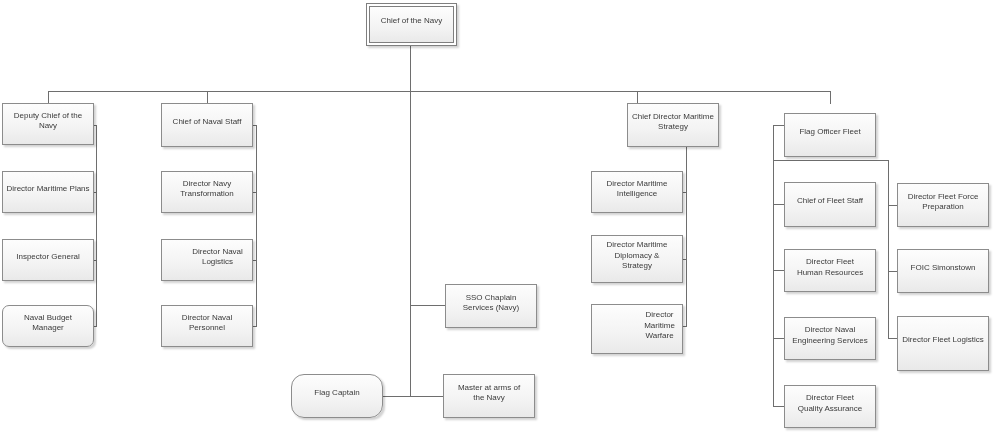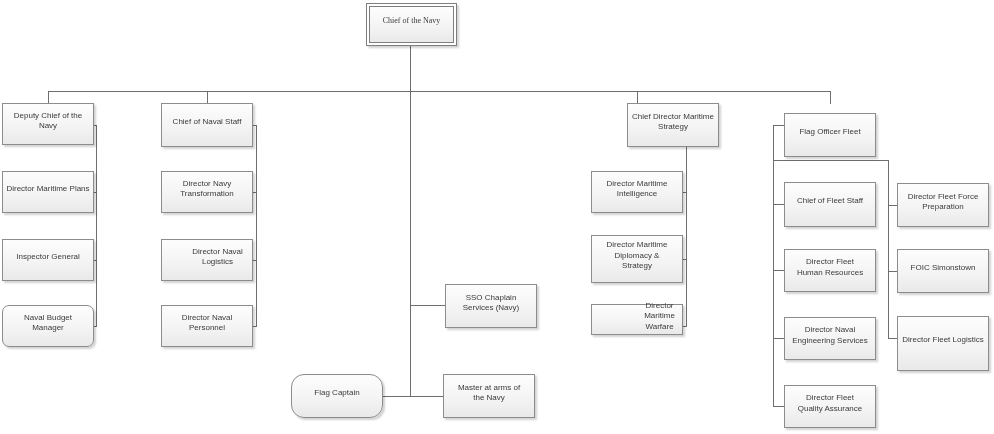--- a/index.html
+++ b/index.html
@@ -24,21 +24,20 @@
     font-size:8px;
     line-height:1.3;
     padding:2px 3px 8px 3px;
   }
   .box.narrow{padding-left:10px;padding-right:10px;}
   .box.double{
     background:#ffffff;
     padding:2px;
     border:1px solid #7f7f7f;
     box-shadow:2px 2px 2px rgba(0,0,0,0.18);
-    font-family:Liberation Serif, serif;
   }
   .double-inner{
     box-sizing:border-box;
     width:100%;height:100%;
     border:1px solid #7f7f7f;
     background:linear-gradient(180deg,#fdfdfd 0%,#f3f3f3 60%,#e9e9e9 100%);
     display:flex;align-items:center;justify-content:center;
     text-align:center;padding:1px 3px 8px 3px;
   }
   .hline,.vline{position:absolute;background:#6e6e6e;}
@@ -133,21 +132,21 @@
 
   <div class="box" style="left:591px;top:103px;width:92px;height:44px;margin-left:36px;">
       <span>Chief Director Maritime Strategy</span>
     </div>
   <div class="box" style="left:591px;top:171px;width:92px;height:42px;">
       <span>Director Maritime Intelligence</span>
     </div>
   <div class="box narrow" style="left:591px;top:235px;width:92px;height:48px;">
       <span>Director Maritime Diplomacy &amp; Strategy</span>
     </div>
-  <div class="box" style="left:591px;top:304px;width:92px;height:31px;padding-left:48px;">
+  <div class="box" style="left:591px;top:304px;width:92px;height:50px;padding-left:48px;">
       <span>Director Maritime Warfare</span>
     </div>
 
   <div class="box" style="left:784px;top:113px;width:92px;height:44px;">
       <span>Flag Officer Fleet</span>
     </div>
   <div class="box" style="left:784px;top:182px;width:92px;height:45px;">
       <span>Chief of Fleet Staff</span>
     </div>
   <div class="box narrow" style="left:784px;top:249px;width:92px;height:43px;">

